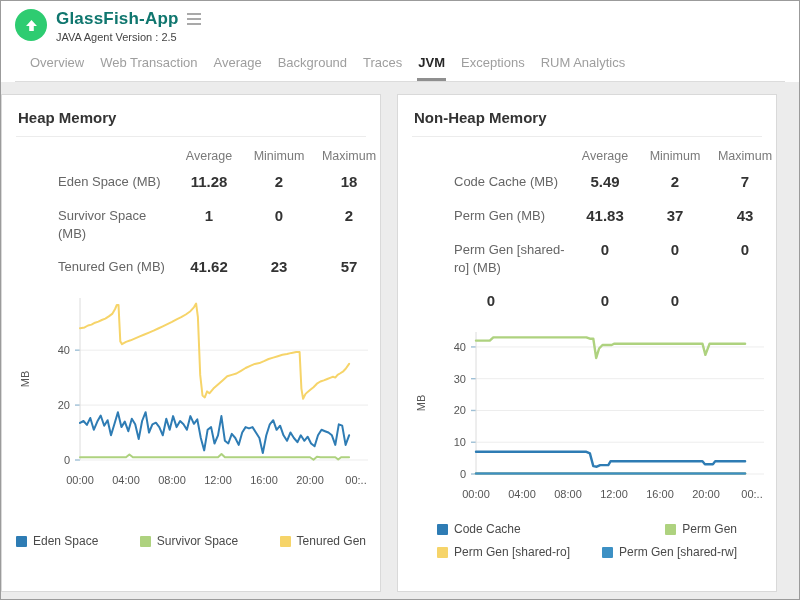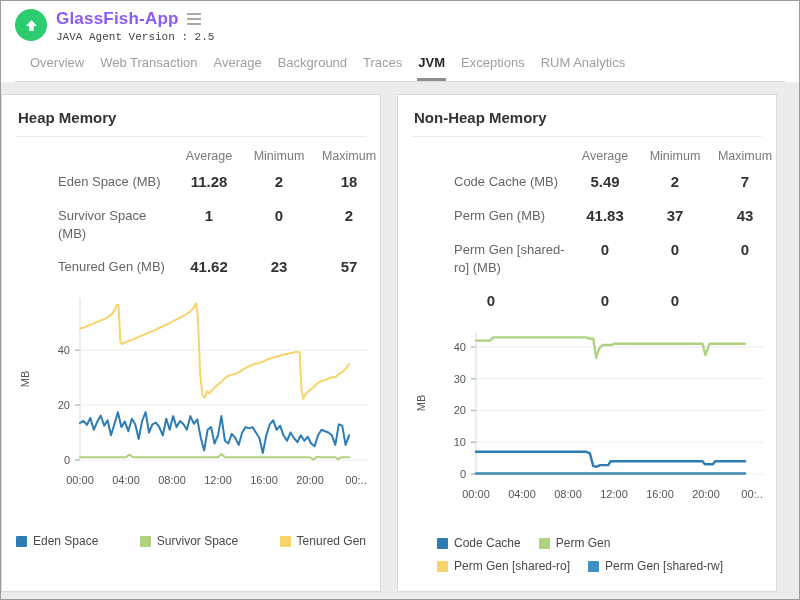--- a/index.html
+++ b/index.html
@@ -8,24 +8,24 @@
     border:1px solid #9b9b9b;background:#ececec;overflow:hidden;
     font-family:"Liberation Sans",sans-serif;
     -webkit-font-smoothing:antialiased;
   }
   
   .hdr{background:#fff;padding:8px 14px 0 14px;}
   .hdr-row{display:flex;align-items:flex-start;}
   .app-icon{width:32px;height:32px;border-radius:50%;display:flex;align-items:center;justify-content:center;flex:0 0 32px;}
   .title-col{margin-left:9px;}
   .title-line{display:flex;align-items:center;}
-  .app-title{font-size:17px;font-weight:bold;color:#8b5cf6;letter-spacing:.2px;}
+  .app-title{font-size:17px;font-weight:bold;color:#0f766e;letter-spacing:.2px;}
   .menu-icon{display:inline-flex;flex-direction:column;gap:3px;margin-left:6px;cursor:pointer;padding:2px;}
   .menu-icon i{display:block;width:14px;height:2px;background:#a9a9a9;}
-  .agent-version{font-size:11px;color:#454545;margin-top:2px;font-family:Liberation Mono, monospace;}
+  .agent-version{font-size:11px;color:#454545;margin-top:2px;}
   
   .tabs{display:flex;gap:14px;background:#fff;padding:12px 0 0 14px;border-bottom:1px solid #dcdcdc;}
   .tab{font-size:13px;color:#9e9e9e;padding:0 1px 8px 1px;border-bottom:3px solid transparent;cursor:pointer;white-space:nowrap;}
   .tab.active{color:#262626;font-weight:bold;border-bottom-color:#8f8f8f;}
   
   .main{display:flex;gap:16px;padding:12px 12px 0 0;}
   .panel{width:380px;height:498px;box-sizing:border-box;background:#fff;border:1px solid #d9d9d9;padding:12px 14px;overflow:hidden;}
   .panel-title{font-size:15px;font-weight:bold;color:#333;padding:2px 0 10px 2px;border-bottom:1px solid #ececec;}
   
   .mtable{margin-top:4px;}
@@ -37,21 +37,21 @@
   
   .chart-wrap{margin-top:8px;}
   svg text{font-family:"Liberation Sans",sans-serif;}
   
   .legend{display:flex;flex-wrap:wrap;gap:9px 18px;justify-content:flex-start;font-size:12px;color:#4a4a4a;}
   .legend.center{justify-content:space-between;}
   .legend.narrow{width:300px;margin-left:auto;margin-right:auto;}
   .legend-item{display:inline-flex;align-items:center;gap:6px;cursor:pointer;white-space:nowrap;}
   .legend-swatch{width:11px;height:11px;border-radius:1px;display:inline-block;}
   .lg-heap{margin-top:26px;}
-  .lg-nonheap{margin-top:14px;}
+  .lg-nonheap{justify-content:space-between;}
 </style>
 </head>
 <body>
 
 <div class="hdr">
   <div class="hdr-row">
     <div class="app-icon" style="background: rgb(46, 204, 113);">
       <svg width="17" height="17" viewBox="0 0 20 20">
         <path d="M10 3.6 L16.4 10.6 H12.7 V16.4 H7.3 V10.6 H3.6 Z" fill="#ffffff"></path>
       </svg>

